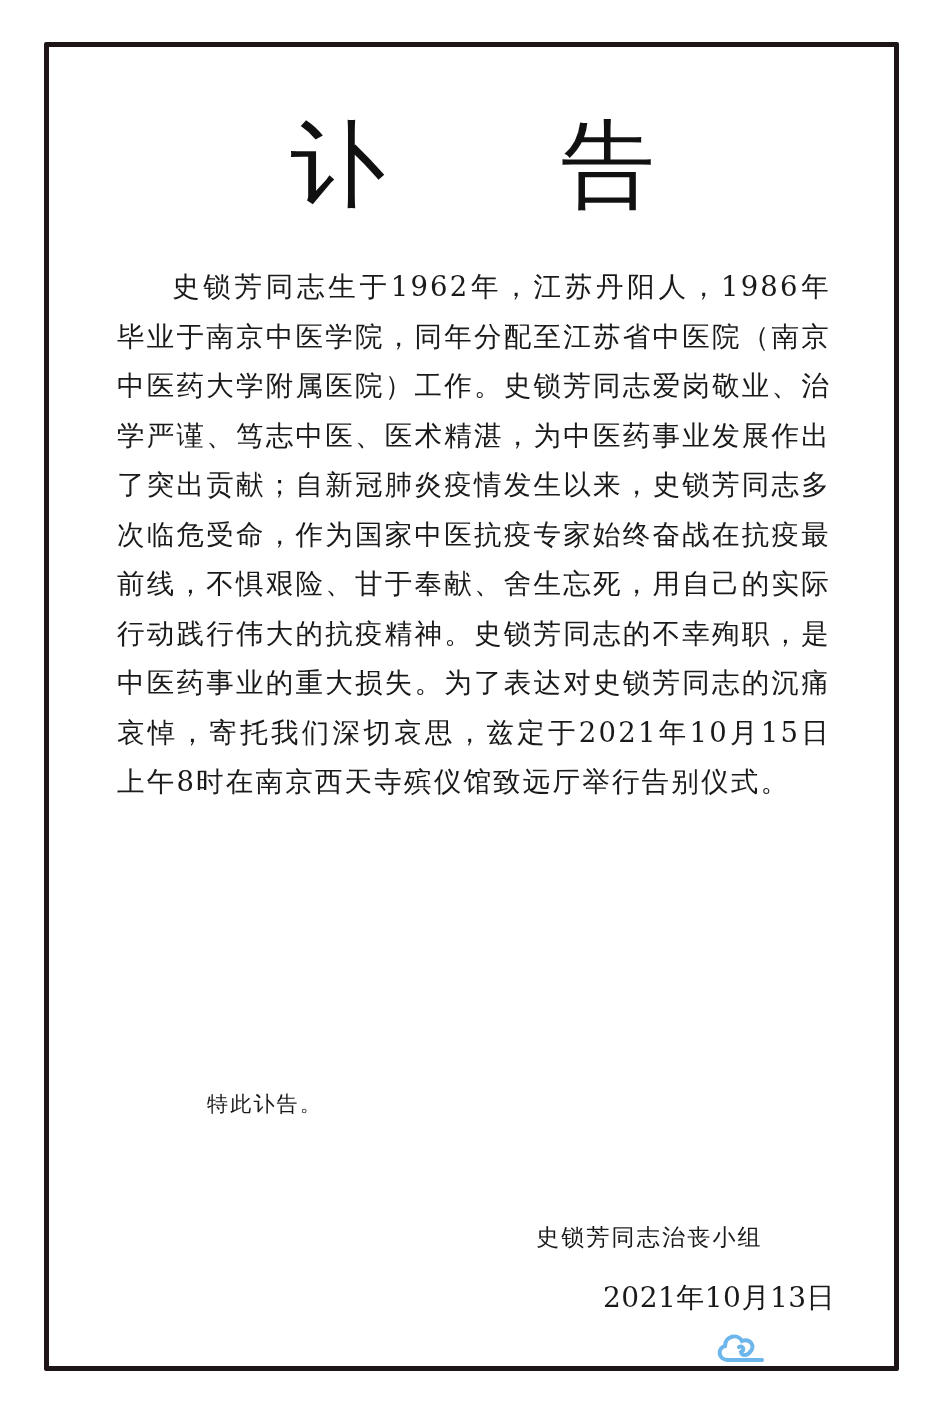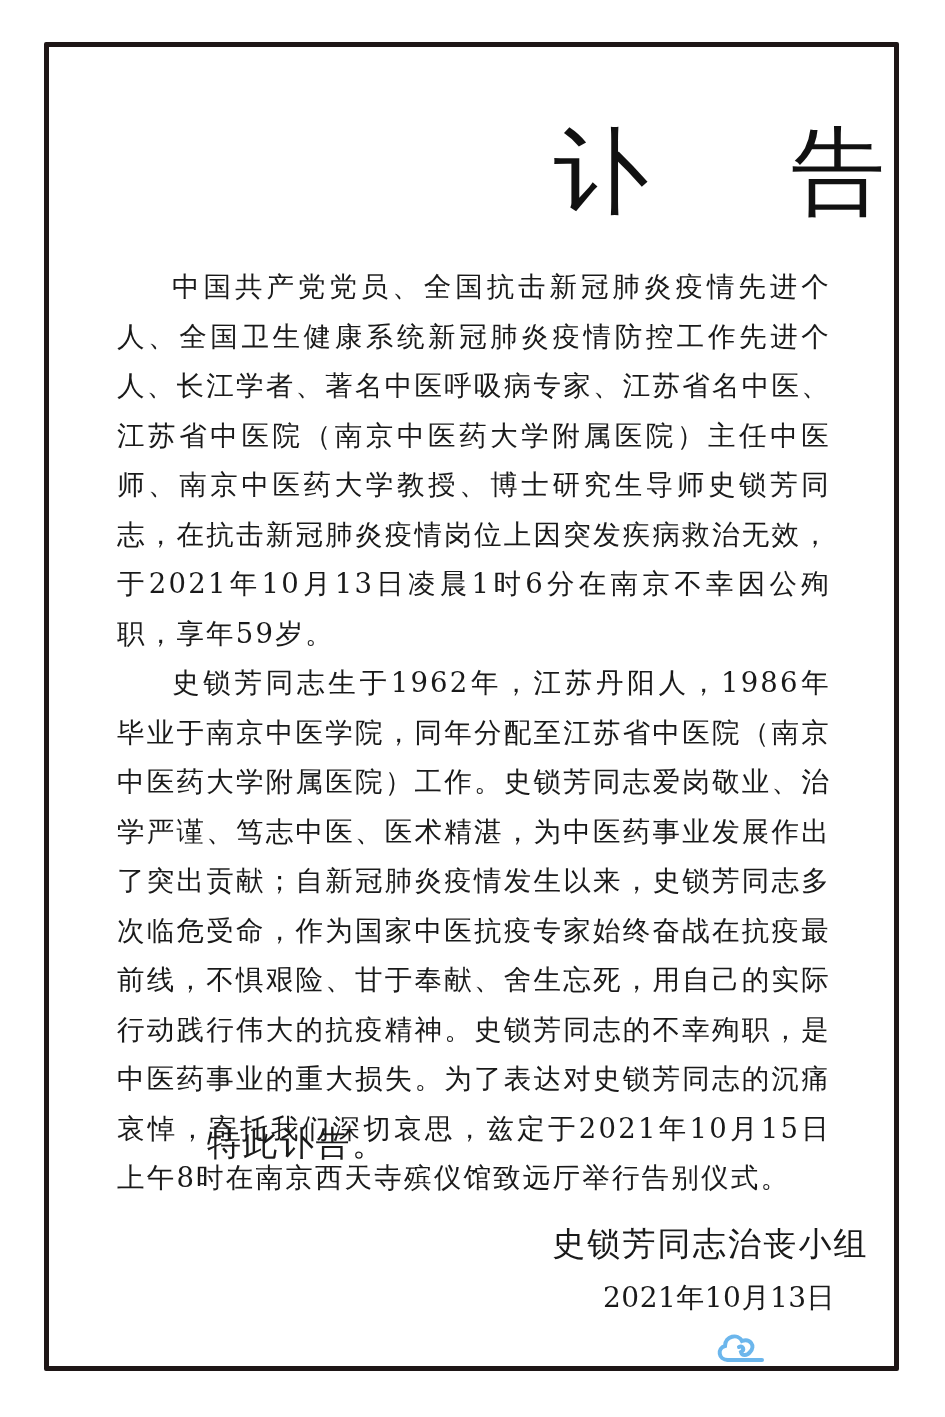--- a/index.html
+++ b/index.html
@@ -1,39 +1,38 @@
 <!DOCTYPE html>
 <html><head>
 <meta charset="utf-8">
 <style>
   html, body { margin:0; padding:0; background:#fff; }
   body { width:945px; height:1417px; position:relative; overflow:hidden;
          font-family: "DejaVu Serif", "Liberation Serif", serif; color:#1a1a1a; }
   .frame { position:absolute; left:44px; top:42px; width:845px; height:1319px;
            border:5px solid #1e1616; border-radius:2px; }
-  .title { position:absolute; left:0; right:0; top:112px; text-align:right;
+  .title { position:absolute; left:0; right:0; top:112px; text-align:center;
            font-size:94px; line-height:120px; letter-spacing:60px; text-indent:60px;
-           font-family:Liberation Serif, serif; font-weight:normal; color:#111; }
+           font-family:Liberation Mono, monospace; font-weight:normal; color:#111; }
   .body { position:absolute; left:117px; top:262px; width:714px;
           font-size:27.5px; line-height:49.5px; letter-spacing:2.2px; text-align:justify; }
   .para { margin:0; text-indent:2em; }
-  .closing { position:absolute; left:207px; top:1121px; font-size:34px; letter-spacing:2.2px; }
-  .sign { position:absolute; left:552px; top:1222px; font-size:33px; letter-spacing:2.2px;font-family:Liberation Serif, serif; }
+  .closing { position:absolute; left:207px; top:1090px; font-size:21px; letter-spacing:2.2px; }
+  .sign { position:absolute; left:536px; top:1222px; font-size:23px; letter-spacing:2.2px;font-family:Liberation Serif, serif; }
   .date { position:absolute; left:603px; top:1279px; font-size:28px; letter-spacing:0.5px; }
   .wm { position:absolute; left:714px; top:1330px; width:50px; height:38px; }
 </style>
 </head>
 <body>
 
 <div class="frame"></div>
 
 <div class="title">讣 告</div>
 
 <div class="body">
-  <p class="para">中国共产党党员、全国抗击新冠肺炎疫情先进个人、全国卫生健康系统新冠肺炎疫情防控工作先进个人、长江学者、著名中医呼吸病专家、江苏省名中医、江苏省中医院（南京中医药大学附属医院）主任中医师、南京中医药大学教授、博士研究生导师史锁芳同志，在抗击新冠肺炎疫情岗位上因突发疾病救治无效，于2021年10月13日凌晨1时6分在南京不幸因公殉职，享年59岁。</p>
   <p class="para">史锁芳同志生于1962年，江苏丹阳人，1986年毕业于南京中医学院，同年分配至江苏省中医院（南京中医药大学附属医院）工作。史锁芳同志爱岗敬业、治学严谨、笃志中医、医术精湛，为中医药事业发展作出了突出贡献；自新冠肺炎疫情发生以来，史锁芳同志多次临危受命，作为国家中医抗疫专家始终奋战在抗疫最前线，不惧艰险、甘于奉献、舍生忘死，用自己的实际行动践行伟大的抗疫精神。史锁芳同志的不幸殉职，是中医药事业的重大损失。为了表达对史锁芳同志的沉痛哀悼，寄托我们深切哀思，兹定于2021年10月15日上午8时在南京西天寺殡仪馆致远厅举行告别仪式。</p>
 </div>
 
 <div class="closing">特此讣告。</div>
 <div class="sign">史锁芳同志治丧小组</div>
 <div class="date">2021年10月13日</div>
 
 <svg class="wm" viewBox="0 0 50 38">
   <path d="M14 30 C4 30 3 18 11 16 C11 6 24 3 28 11 C36 8 42 16 36 22 C33 26 28 26 27 22 C31 20 29 15 25 17" fill="none" stroke="#6cb6ec" stroke-width="4" stroke-linecap="round"></path>
   <path d="M14 30 L48 30" stroke="#6cb6ec" stroke-width="4" stroke-linecap="round"></path>

